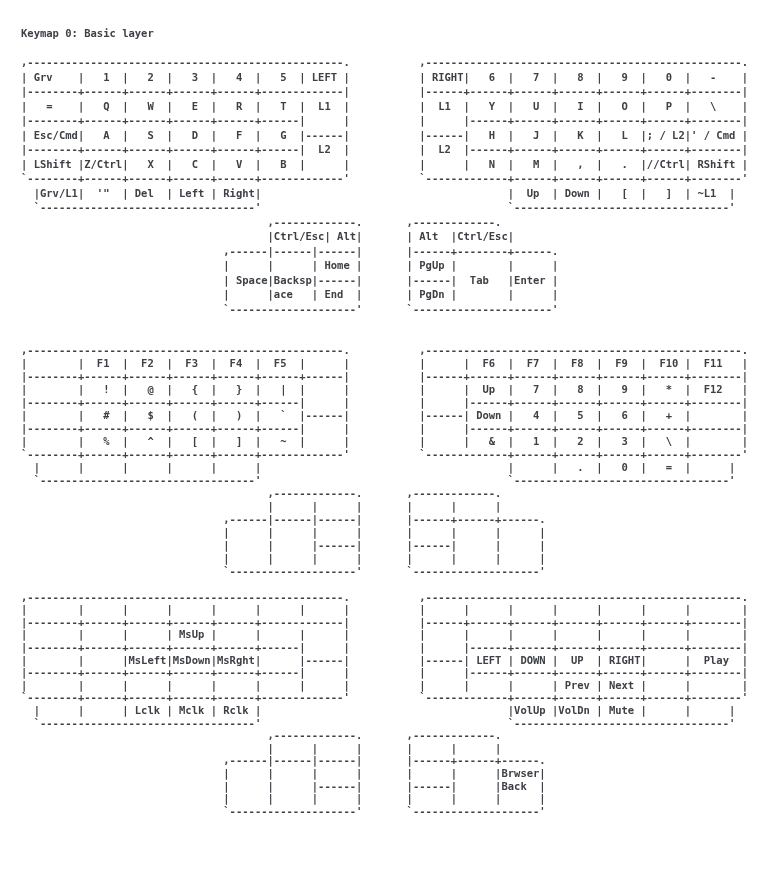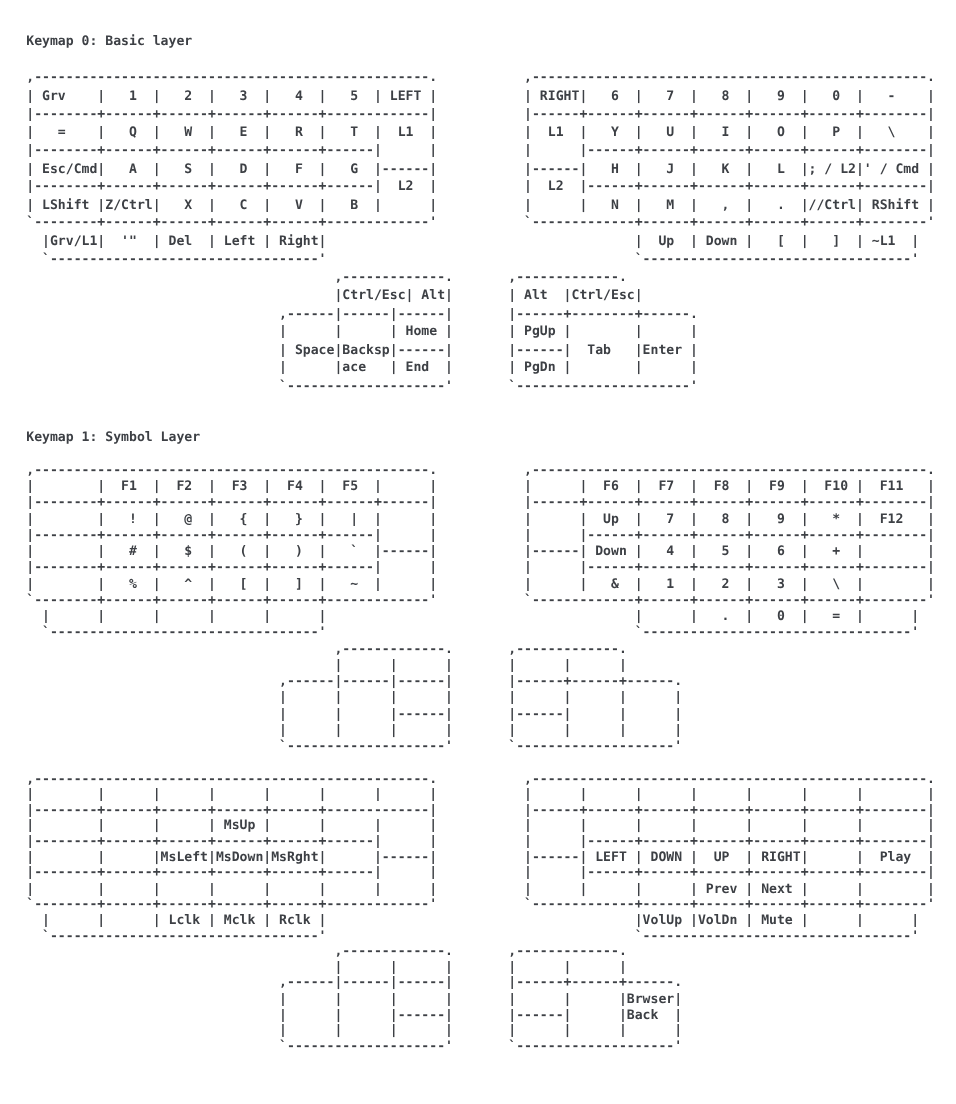--- a/index.html
+++ b/index.html
@@ -56,21 +56,20 @@
                                        ,-------------.       ,-------------.
                                        |Ctrl/Esc| Alt|       | Alt  |Ctrl/Esc|
                                 ,------|------|------|       |------+--------+------.
                                 |      |      | Home |       | PgUp |        |      |
                                 | Space|Backsp|------|       |------|  Tab   |Enter |
                                 |      |ace   | End  |       | PgDn |        |      |
                                 `--------------------'       `----------------------'</pre>
   </section>
 
   <section class="keymap k1">
-    <pre class="keymap-title">Keymap 1: Symbol Layer</pre>
     <pre class="keymap-art">,--------------------------------------------------.           ,--------------------------------------------------.
 |        |  F1  |  F2  |  F3  |  F4  |  F5  |      |           |      |  F6  |  F7  |  F8  |  F9  |  F10 |  F11   |
 |--------+------+------+------+------+------+------|           |------+------+------+------+------+------+--------|
 |        |   !  |   @  |   {  |   }  |   |  |      |           |      |  Up  |   7  |   8  |   9  |   *  |  F12   |
 |--------+------+------+------+------+------|      |           |      |------+------+------+------+------+--------|
 |        |   #  |   $  |   (  |   )  |   `  |------|           |------| Down |   4  |   5  |   6  |   +  |        |
 |--------+------+------+------+------+------|      |           |      |------+------+------+------+------+--------|
 |        |   %  |   ^  |   [  |   ]  |   ~  |      |           |      |   &amp;  |   1  |   2  |   3  |   \  |        |
 `--------+------+------+------+------+-------------'           `-------------+------+------+------+------+--------'
   |      |      |      |      |      |                                       |      |   .  |   0  |   =  |      |

